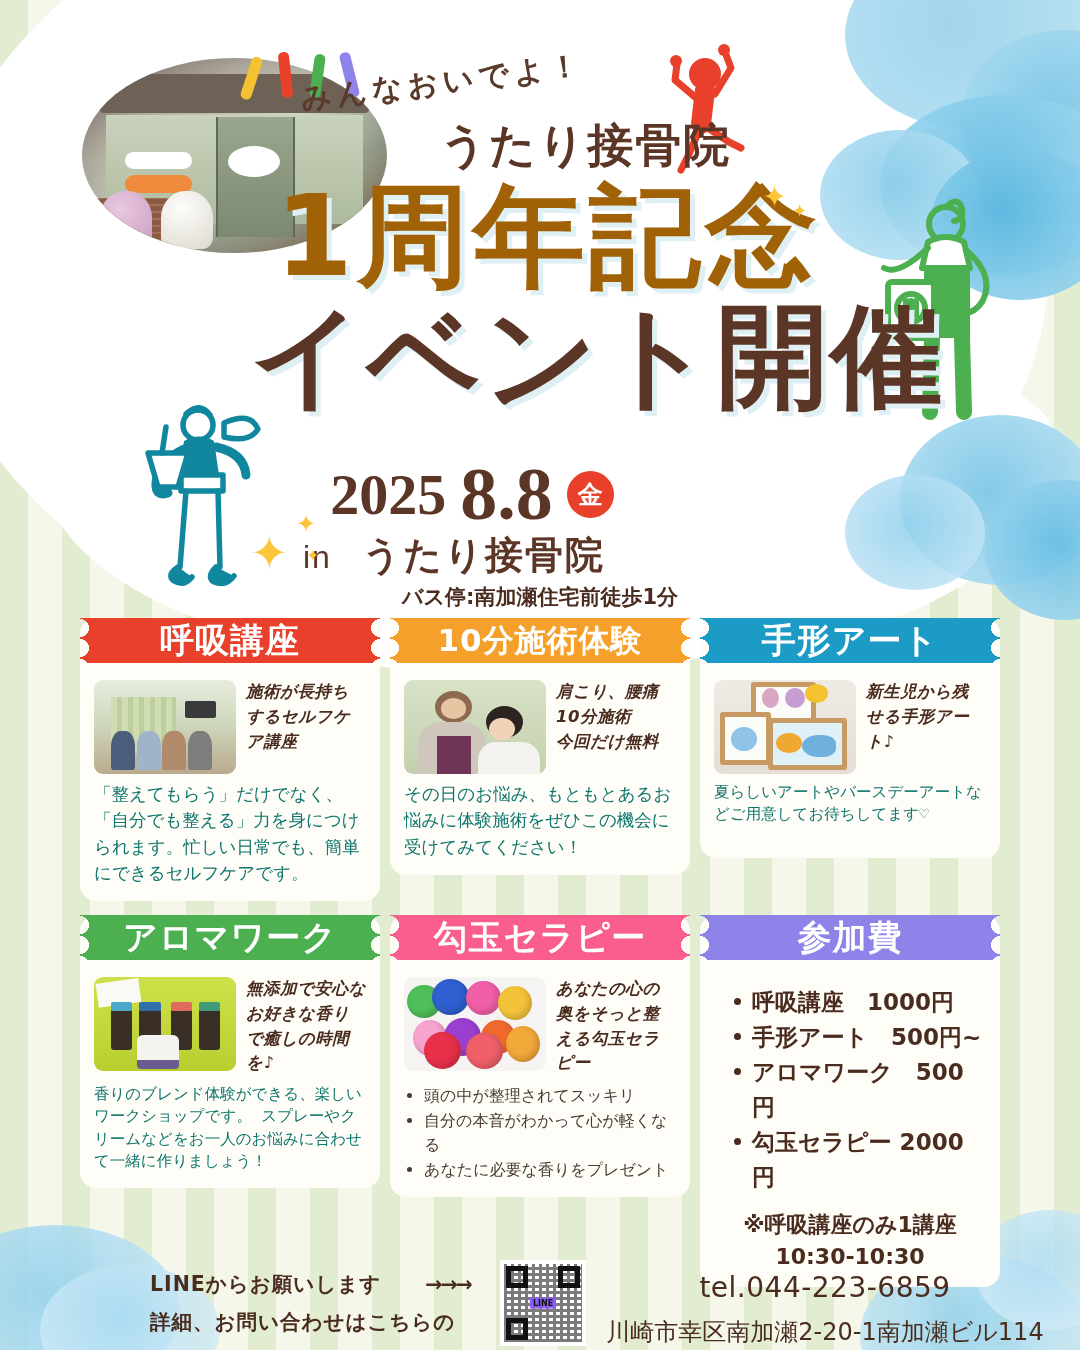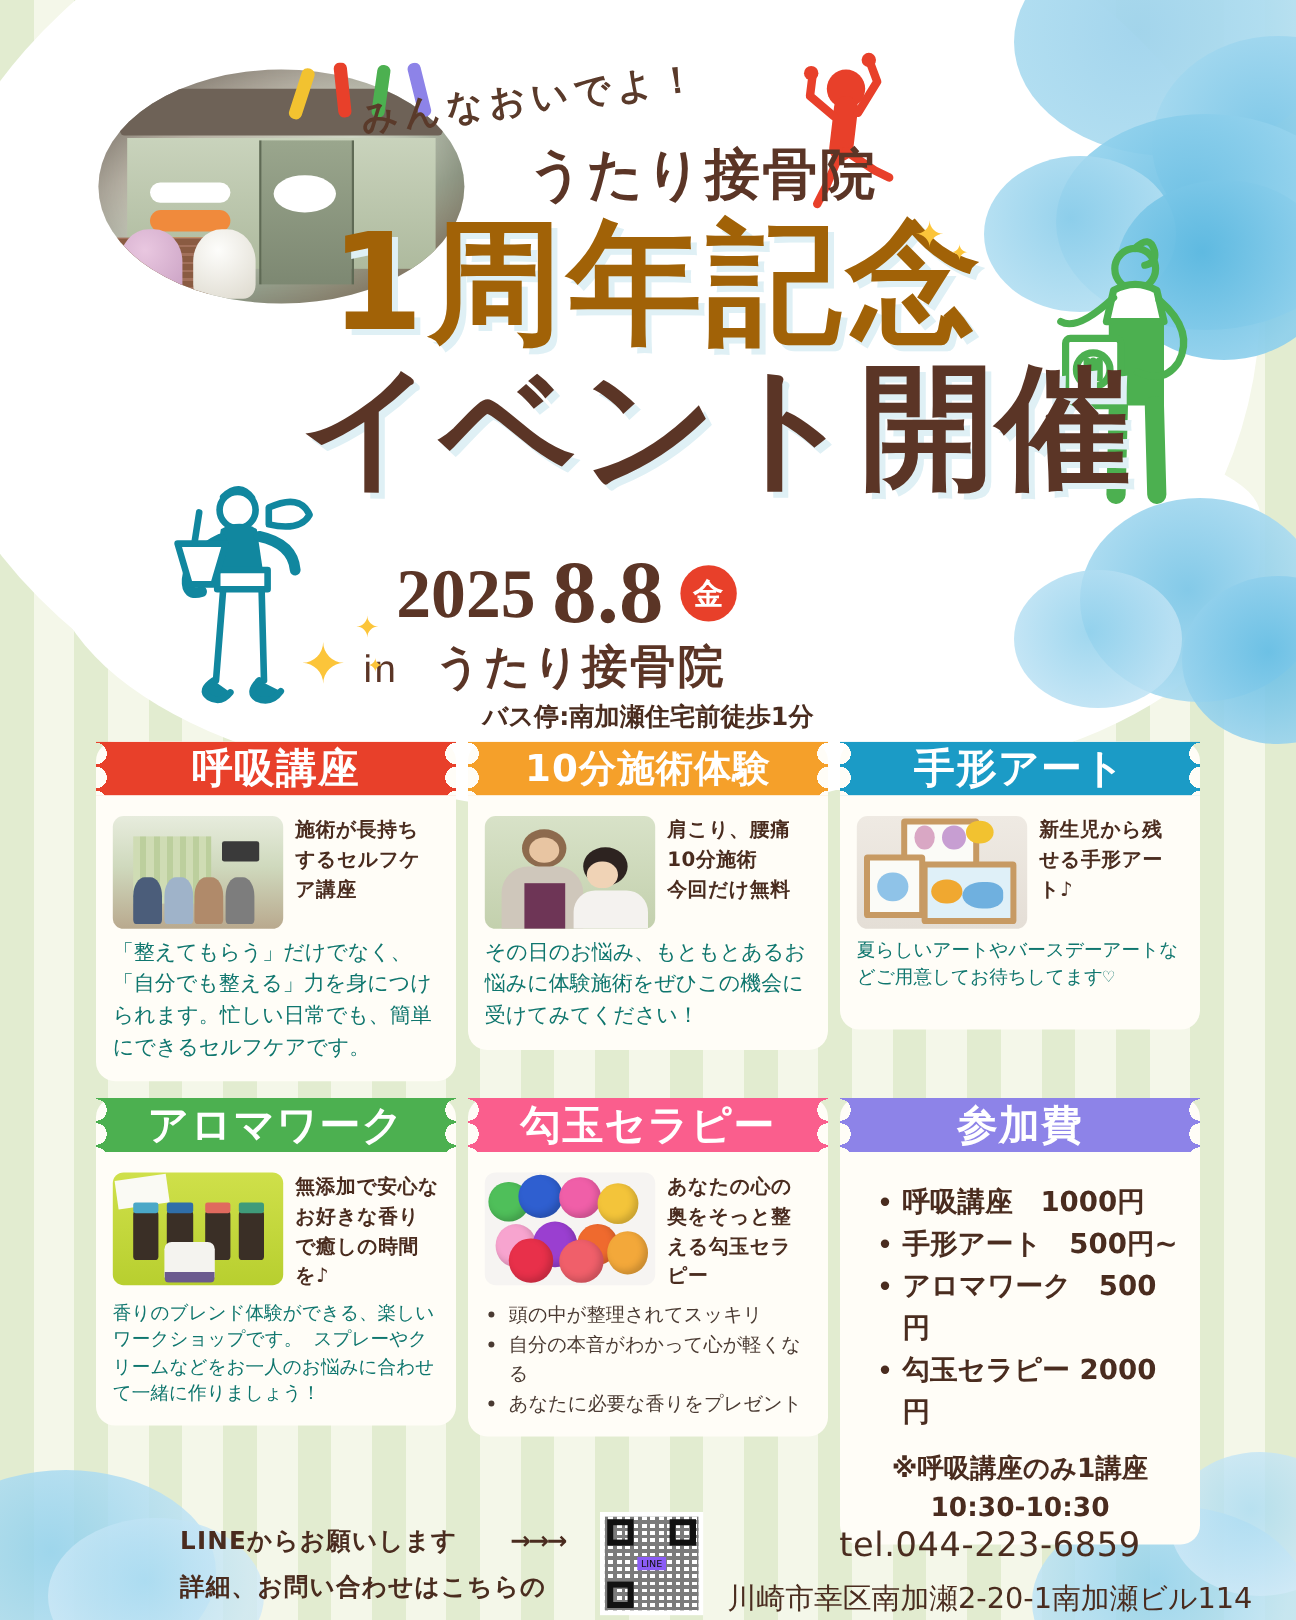--- a/index.html
+++ b/index.html
@@ -170,21 +170,21 @@
       radial-gradient(circle 9px at 0 50px, transparent 99%, #000 100%),
       radial-gradient(circle 9px at 100% 10px, transparent 99%, #000 100%),
       radial-gradient(circle 9px at 100% 30px, transparent 99%, #000 100%),
       radial-gradient(circle 9px at 100% 50px, transparent 99%, #000 100%),
       linear-gradient(#000,#000);
     mask-composite:intersect;
   }
   .ribbon span{font-size:34px;}
   .ribbon.narrow span{font-size:31px;}
 
-  .card-top{display:flex;gap:10px;align-items:flex-start;}
+  .card-top{display:flex;gap:10px;align-items:flex-start;font-style:italic;}
   .thumb{
     width:142px;height:94px;border-radius:9px;flex:0 0 auto;
     overflow:hidden;position:relative;
   }
   .lead{
     font-family:"DejaVu Sans",sans-serif;
     font-weight:900; font-size:16.5px; line-height:1.5;
     color:#4a2c1f; letter-spacing:.5px; flex:1;
   }
   .desc{
@@ -262,21 +262,21 @@
   .qr .m{position:absolute;width:22px;height:22px;border:5px solid #111;}
   .qr .m.tl{left:6px;top:6px;}
   .qr .m.tr{right:6px;top:6px;}
   .qr .m.bl{left:6px;bottom:6px;}
   .qr .noise{position:absolute;left:4px;top:4px;right:4px;bottom:4px;
     background-image:
       repeating-linear-gradient(0deg,#111 0 3px,transparent 3px 6px),
       repeating-linear-gradient(90deg,#111 0 3px,transparent 3px 7px);
     opacity:.55;}
   .qr .lbl{position:absolute;left:50%;top:50%;transform:translate(-50%,-50%);
-    background:#8b5cf6;color:#111;font-size:8px;font-weight:400;padding:1px 3px;z-index:3;
+    background:#8b5cf6;color:#111;font-size:8px;font-weight:700;padding:1px 3px;z-index:3;
     font-family:"DejaVu Sans",sans-serif;}
   .f-right{
     position:absolute;left:590px;top:6px;width:470px;text-align:center;
     font-family:"DejaVu Sans",sans-serif;
     font-size:26px;line-height:1.72;color:#4a2c1f;
   }
   .f-right .tel{font-size:28px;letter-spacing:.5px;}
   .f-right .addr{font-size:24px;}
 </style>
 </head>

